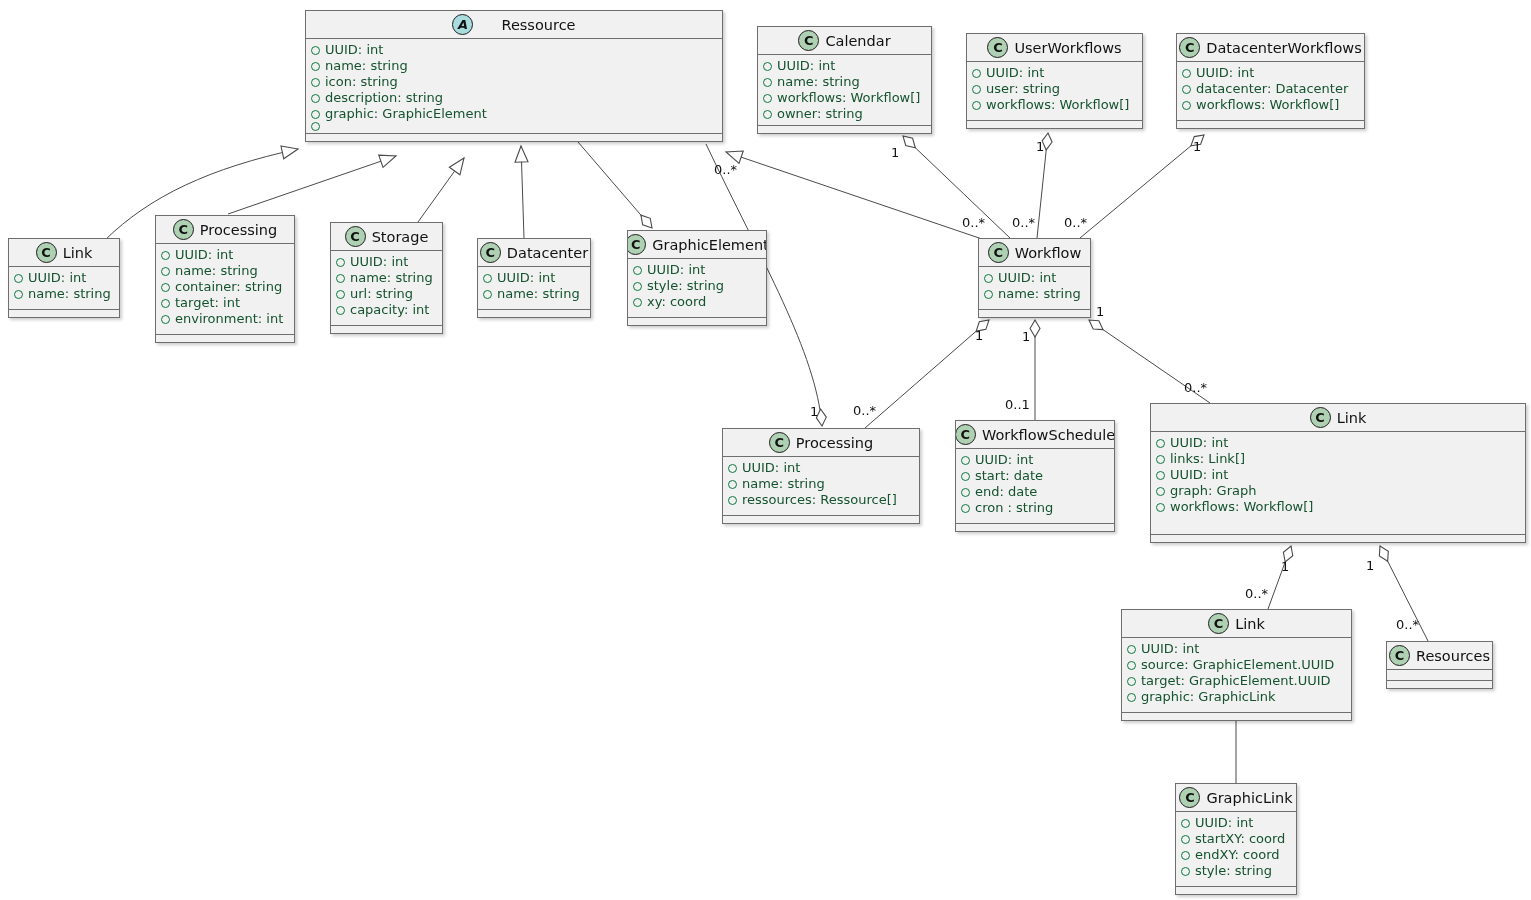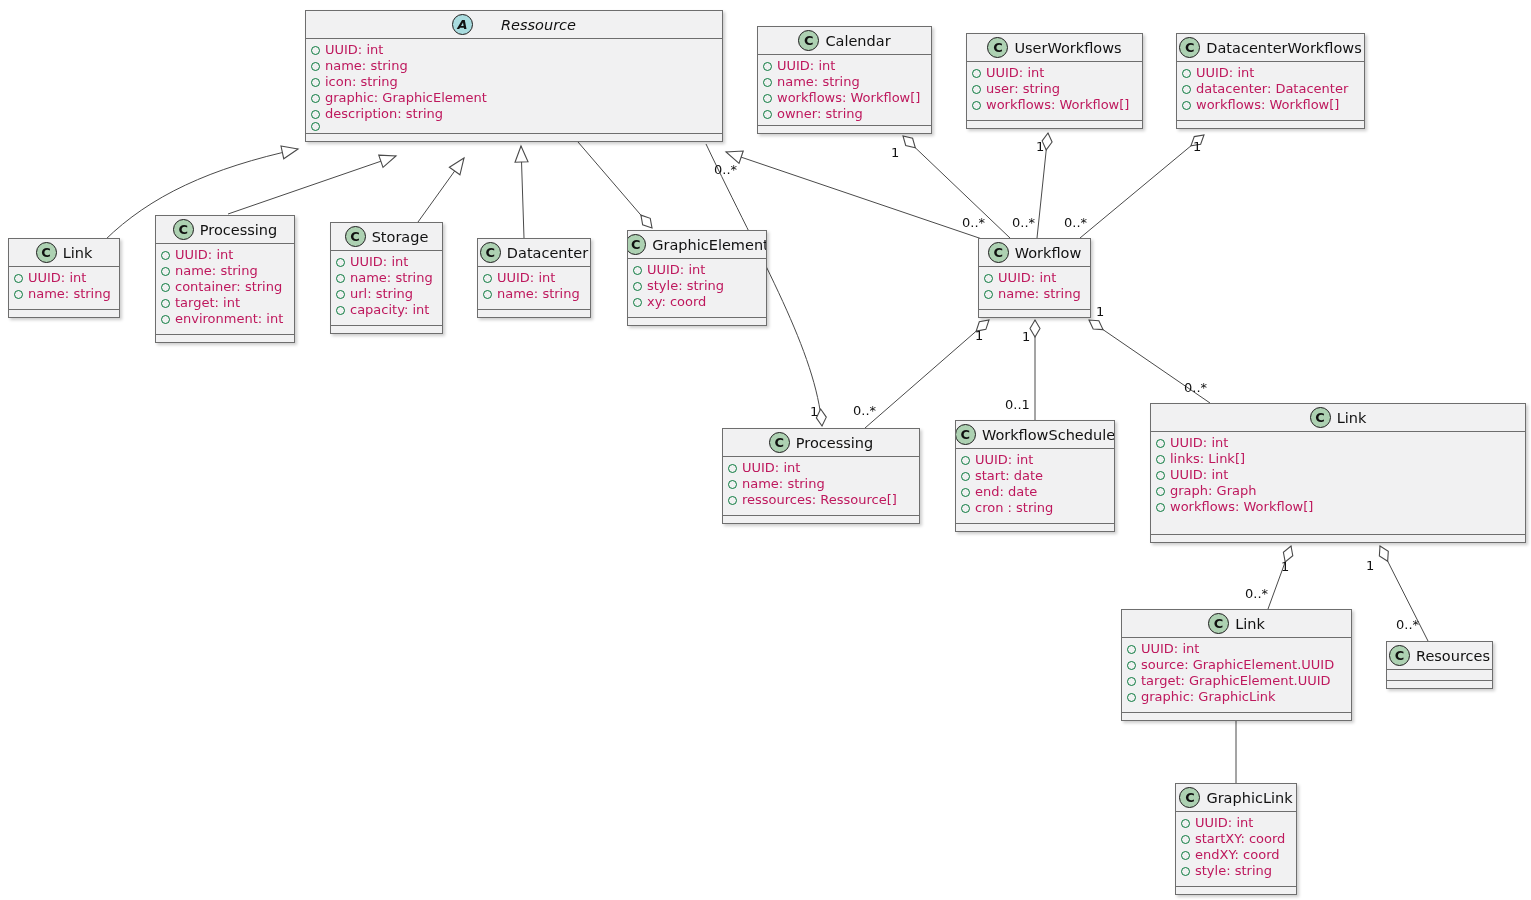--- a/index.html
+++ b/index.html
@@ -4,27 +4,27 @@
 <style>
   html,body{margin:0;padding:0;background:#ffffff;}
   #canvas{position:relative;width:1531px;height:900px;background:#ffffff;overflow:hidden;
           font-family:"DejaVu Sans",sans-serif;}
   #edge-layer{position:absolute;left:0;top:0;width:1531px;height:900px;}
   .cls{position:absolute;background:#f1f1f2;border:1px solid #6e6e6e;
        box-shadow:2px 2px 3px rgba(0,0,0,.2);display:flex;flex-direction:column;box-sizing:border-box;}
   .cls-header{flex:0 0 27px;display:flex;align-items:center;justify-content:center;gap:6px;
               font-size:14.5px;color:#111;overflow:hidden;}
   .cls-title{white-space:nowrap;}
-  .abstract .cls-title{font-style:italic;margin-left:22px;}
+  .abstract .cls-title{margin-left:22px;}
   .stereo{width:21px;height:21px;border-radius:50%;background:#add1b2;border:1px solid #1d1d1d;
           display:flex;align-items:center;justify-content:center;font-weight:bold;font-size:13px;
           color:#111;flex:0 0 21px;box-sizing:border-box;}
   .abstract .stereo{background:#a9dcdf;font-style:italic;}
   .cls-attrs{border-top:1px solid #6e6e6e;flex:1 1 auto;padding:3px 6px 2px 5px;overflow:hidden;}
-  .attr{font-size:13px;line-height:16px;color:#be185d;display:flex;align-items:center;gap:5px;
+  .attr{font-size:13px;line-height:16px;color:#14532d;display:flex;align-items:center;gap:5px;
         white-space:nowrap;}
   .vis{width:7px;height:7px;border:1px solid #0b7a3e;border-radius:50%;flex:0 0 7px;box-sizing:content-box;}
   .cls-footer{border-top:1px solid #6e6e6e;flex:0 0 7px;}
   path.edge{fill:none;stroke:#4a4a4a;stroke-width:1;}
   text.mult{font-family:"DejaVu Sans",sans-serif;font-size:13px;fill:#111;}
 </style>
 </head>
 <body>
 
 <div id="canvas">
@@ -88,25 +88,25 @@
           <div class="attr">
             <span class="vis"></span>
             <span>name: string</span>
           </div>
           <div class="attr">
             <span class="vis"></span>
             <span>icon: string</span>
           </div>
           <div class="attr">
             <span class="vis"></span>
+            <span>description: string</span>
+          </div>
+          <div class="attr">
+            <span class="vis"></span>
             <span>graphic: GraphicElement</span>
-          </div>
-          <div class="attr">
-            <span class="vis"></span>
-            <span>description: string</span>
           </div>
           <div class="attr">
             <span class="vis"></span>
           </div>
         </div>
     <div class="cls-footer"></div>
   </div>
       <div class="cls" style="left: 757px; top: 26px; width: 175px; height: 108px;">
     <div class="cls-header">
       <span class="stereo">C</span>

